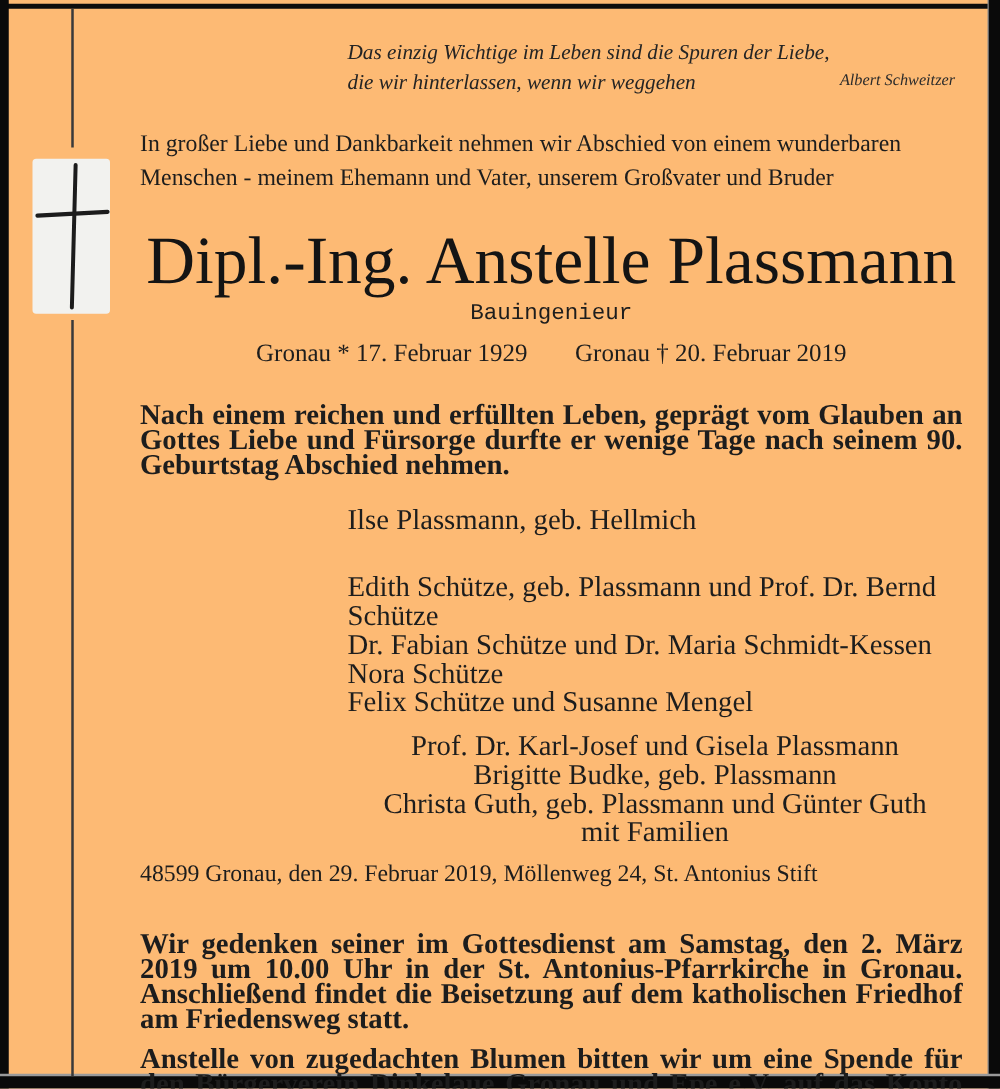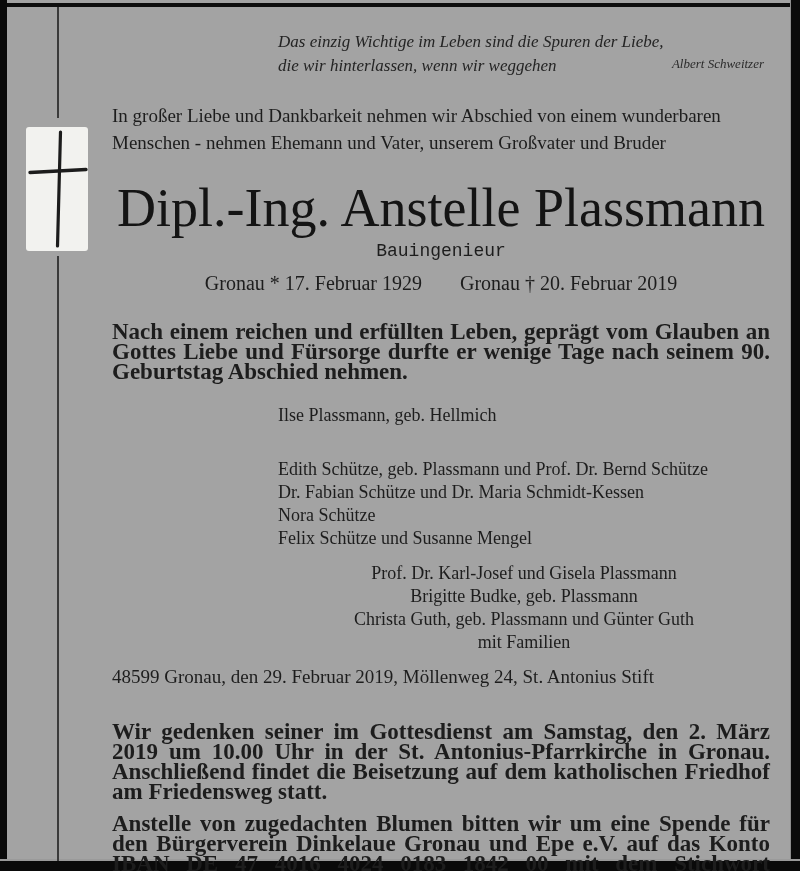--- a/index.html
+++ b/index.html
@@ -1,20 +1,20 @@
 <!DOCTYPE html>
 <html><head>
 <meta charset="utf-8">
 <style>
   html, body { margin: 0; padding: 0; background: #ffffff; }
   .page {
     position: relative;
     width: 800px;
     height: 871px;
-    background: #a3a3a3;
+    background: #fdba74;
     overflow: hidden;
     font-family: "Liberation Serif", "DejaVu Serif", serif;
     color: #1d1d1d;
   }
   
   .border-top    { position: absolute; left: 0; top: 3px;  width: 100%; height: 4px;  background: #0d0d0d; }
   .border-bottom { position: absolute; left: 0; bottom: 0; width: 100%; height: 10px; background: #0a0a0a; box-shadow: 0 -2px 0 #9a9a9a; }
   .border-left   { position: absolute; left: 0; top: 0;  width: 7px;  height: 100%; background: #0a0a0a; }
   .border-right  { position: absolute; right: 0; top: 0; width: 9px;  height: 100%; background: #0a0a0a; box-shadow: -1px 0 0 #8c8c8c; }
   
@@ -57,21 +57,21 @@
   }
   .profession { text-align: center; font-size: 18px; line-height: 24px; margin-top: 1px; font-family: Liberation Mono, monospace; }
   .dates { text-align: center; font-size: 20px; line-height: 26px; margin-top: 7px; }
   .dates .gap { display: inline-block; width: 38px; }
 
   .para { margin: 0; font-size: 23px; line-height: 20px; text-align: justify; font-weight: bold; }
   .para-life { margin-top: 26px; }
   .para-service { margin-top: 33px; }
   .para-donation { margin-top: 12px; }
 
-  .mourners { margin-left: 166px; font-size: 18px; line-height: 23px; }
+  .mourners { margin-left: 166px; font-size: 23px; line-height: 23px; }
   .group-1 { margin-top: 22px; }
   .group-2 { margin-top: 31px; }
   .group-3 { margin-top: 12px; text-align: center; }
 
   .dateline { margin-top: 11px; font-size: 19px; line-height: 24px; }
 </style>
 </head>
 <body>
 
 <div class="page">
@@ -94,21 +94,21 @@
   <div class="content">
 
     <div class="quote">
       <div>Das einzig Wichtige im Leben sind die Spuren der Liebe,</div>
       <div>die wir hinterlassen, wenn wir weggehen</div>
       <div class="attribution">Albert Schweitzer</div>
     </div>
 
     <div class="intro">
       <div>In großer Liebe und Dankbarkeit nehmen wir Abschied von einem wunderbaren</div>
-      <div>Menschen - nehmen Ehemann und Vater, unserem Großvater und Bruder</div>
+      <div>Menschen - meinem Ehemann und Vater, unserem Großvater und Bruder</div>
     </div>
 
     <h1 class="name">Dipl.-Ing. Anstelle Plassmann</h1>
 
     <div class="profession">Bauingenieur</div>
 
     <div class="dates">
       <span>Gronau * 17. Februar 1929</span><span class="gap"></span><span>Gronau † 20. Februar 2019</span>
     </div>
 

